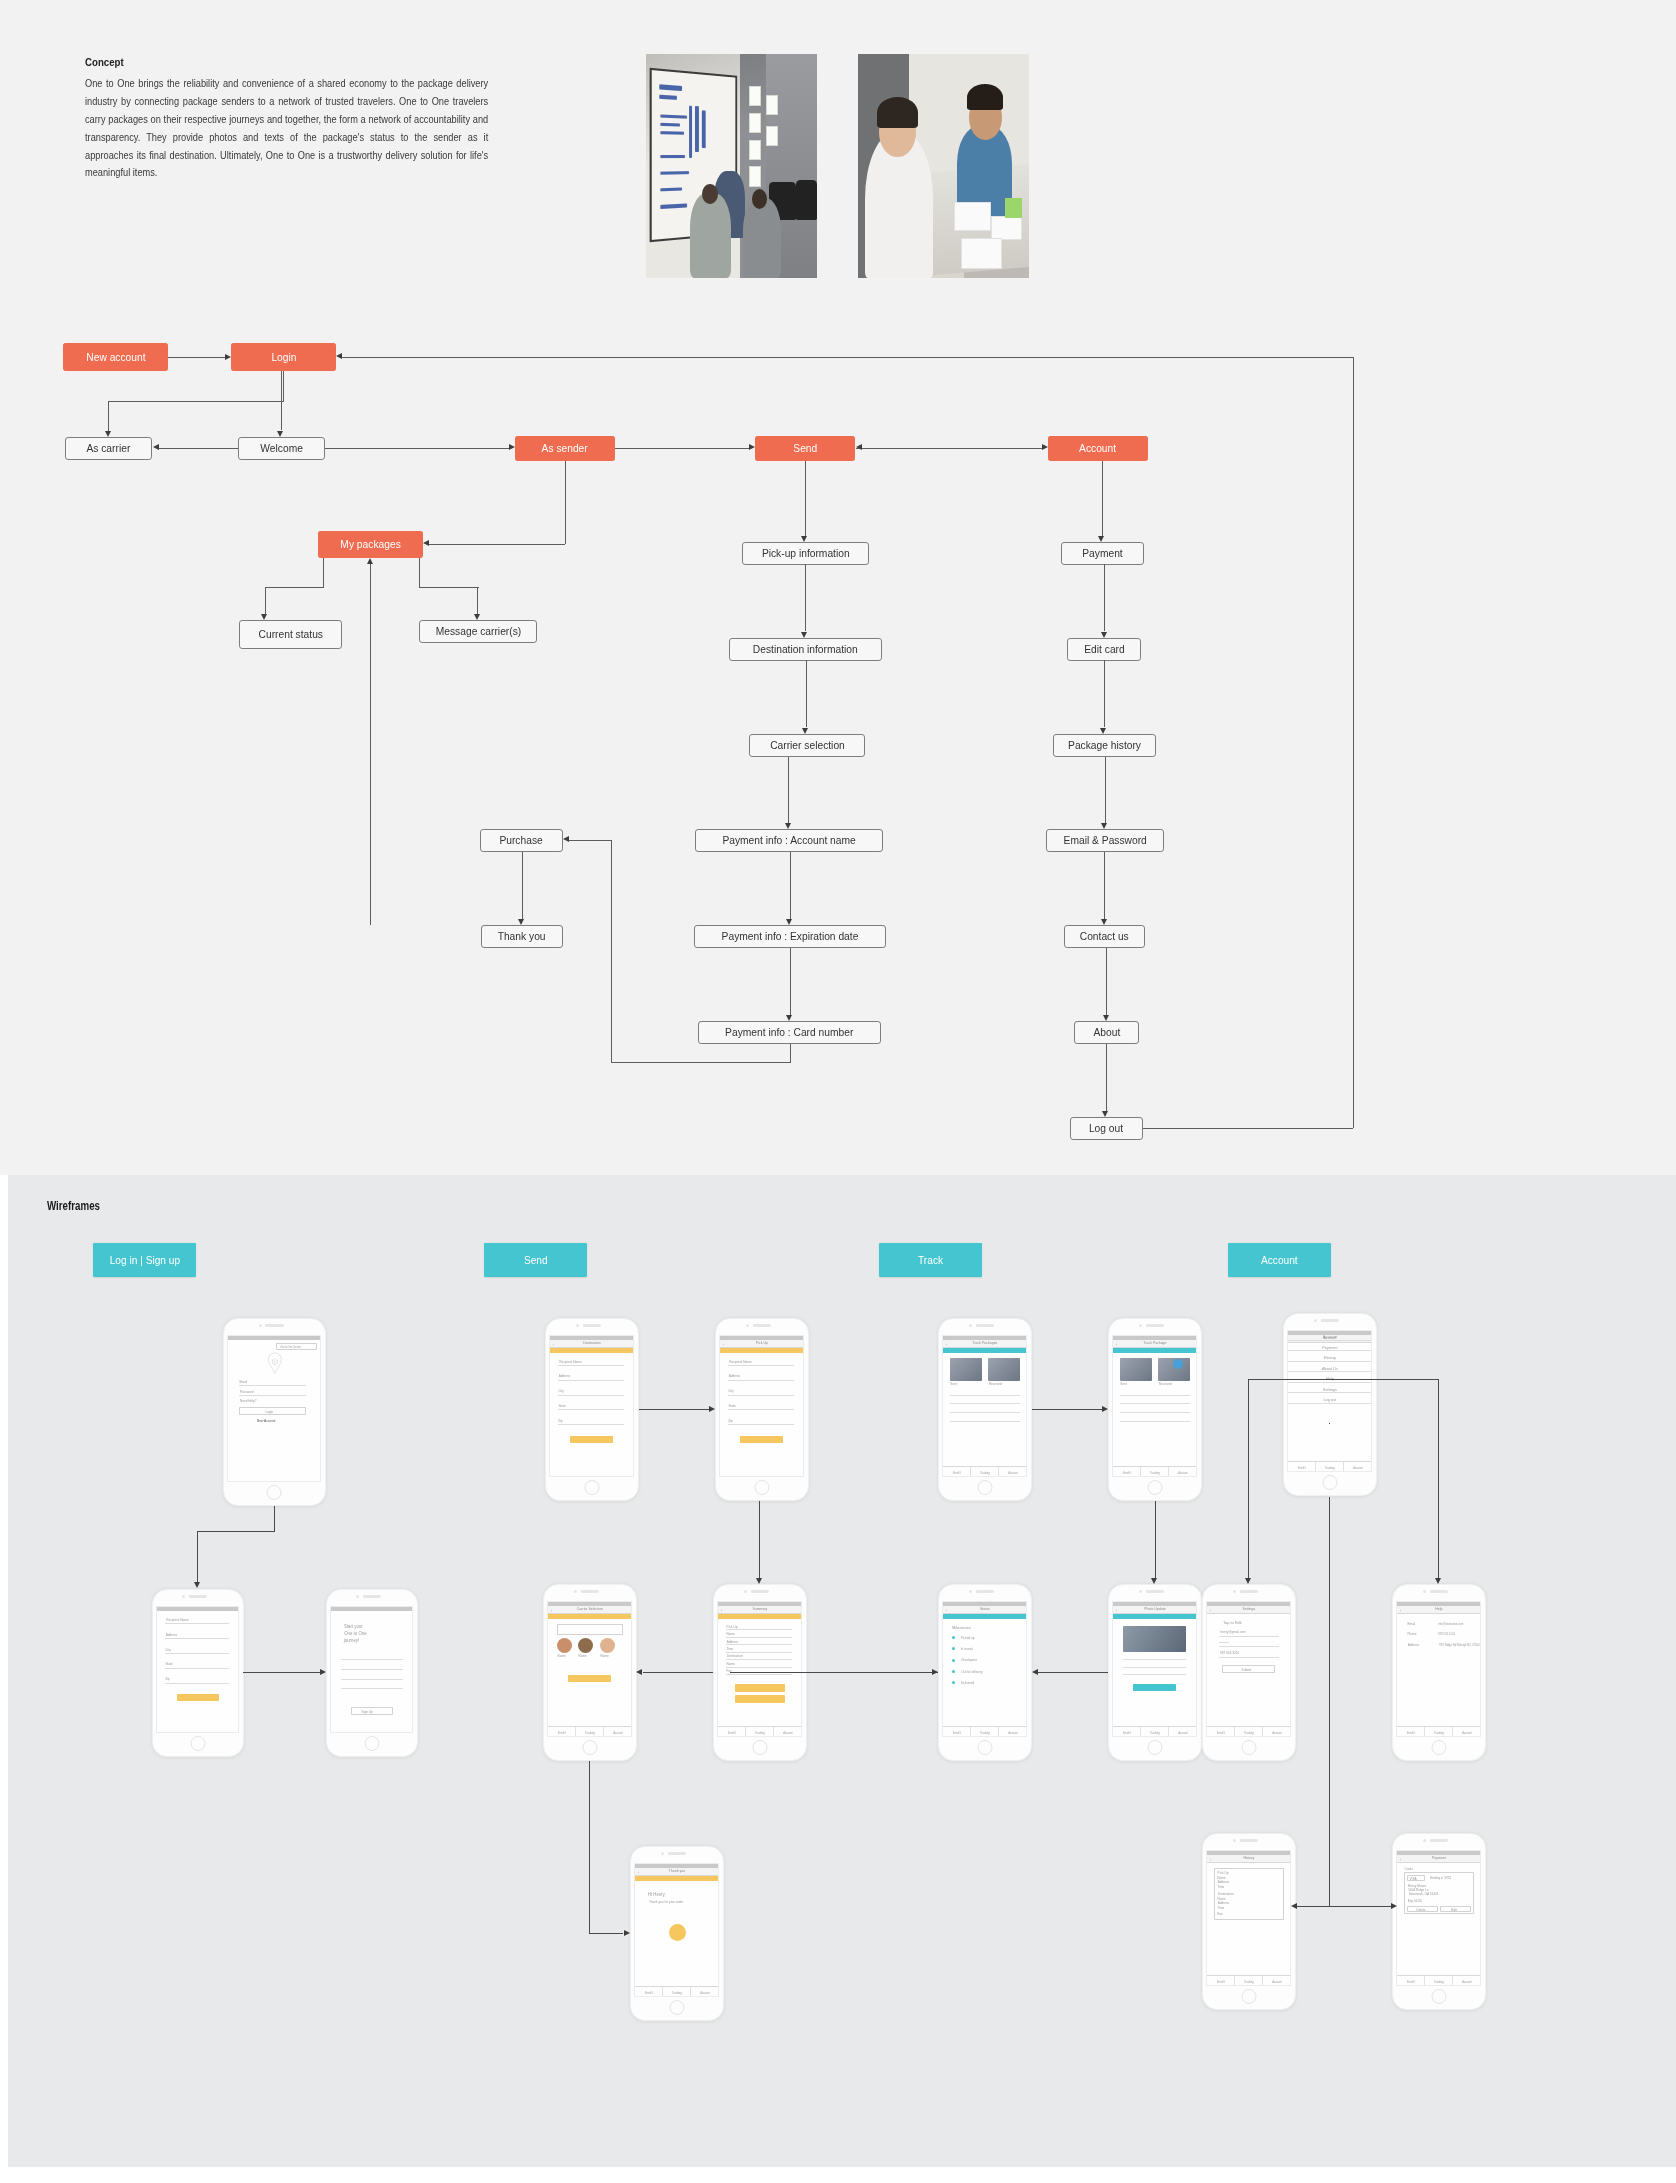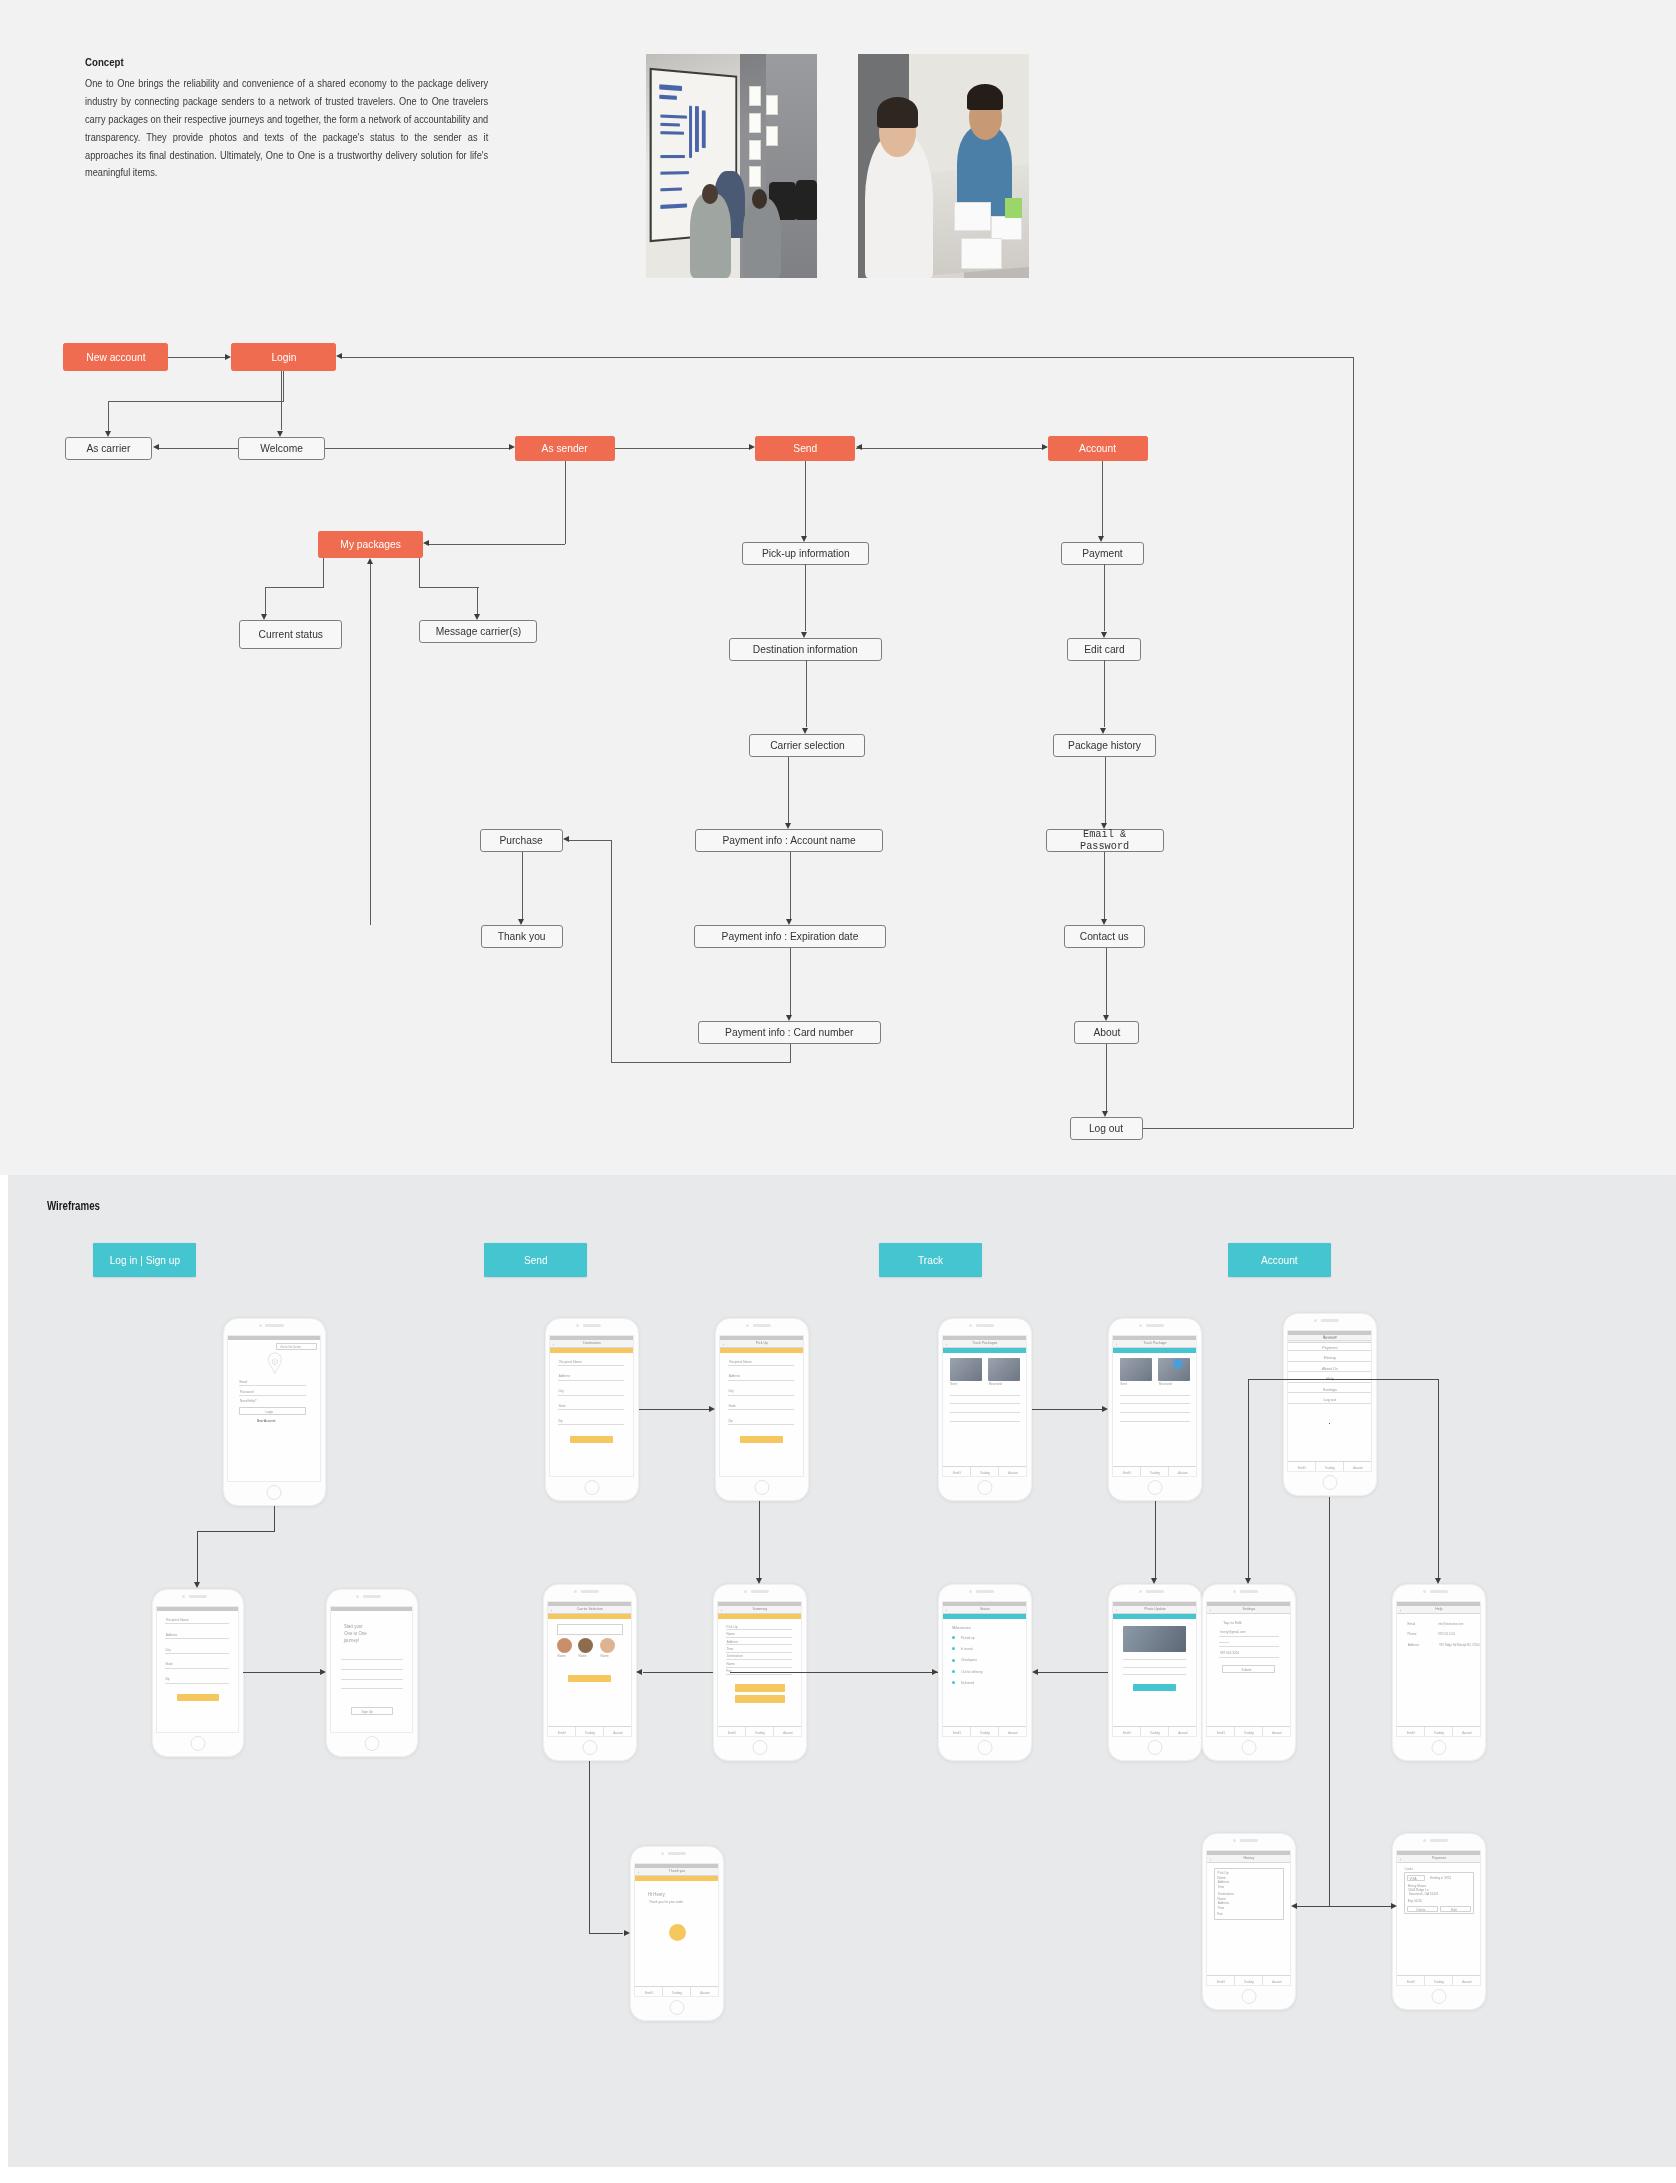--- a/index.html
+++ b/index.html
@@ -254,21 +254,21 @@
         </div>
         <div class="node" style="left:1014px;top:415px;width:103px;height:23px;">
           <span>Package history</span>
         </div>
         <div class="node" style="left:441px;top:510px;width:83px;height:23px;">
           <span>Purchase</span>
         </div>
         <div class="node" style="left:656px;top:510px;width:188px;height:23px;">
           <span>Payment info : Account name</span>
         </div>
-        <div class="node" style="left:1007px;top:510px;width:118px;height:23px;font-family:Liberation Mono, monospace;">
+        <div class="node" style="left:1007px;top:510px;width:118px;height:23px;">
           <span>Email &amp; Password</span>
         </div>
         <div class="node" style="left:442px;top:606px;width:82px;height:23px;">
           <span>Thank you</span>
         </div>
         <div class="node" style="left:655px;top:606px;width:192px;height:23px;">
           <span>Payment info : Expiration date</span>
         </div>
         <div class="node" style="left:1025px;top:606px;width:81px;height:23px;">
           <span>Contact us</span>

